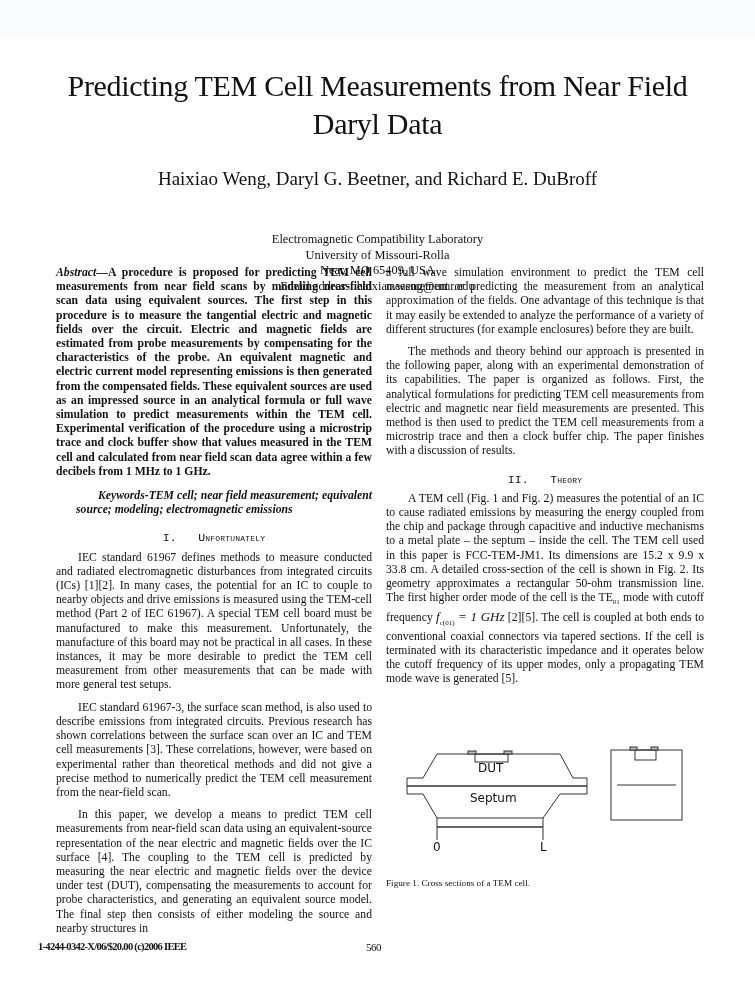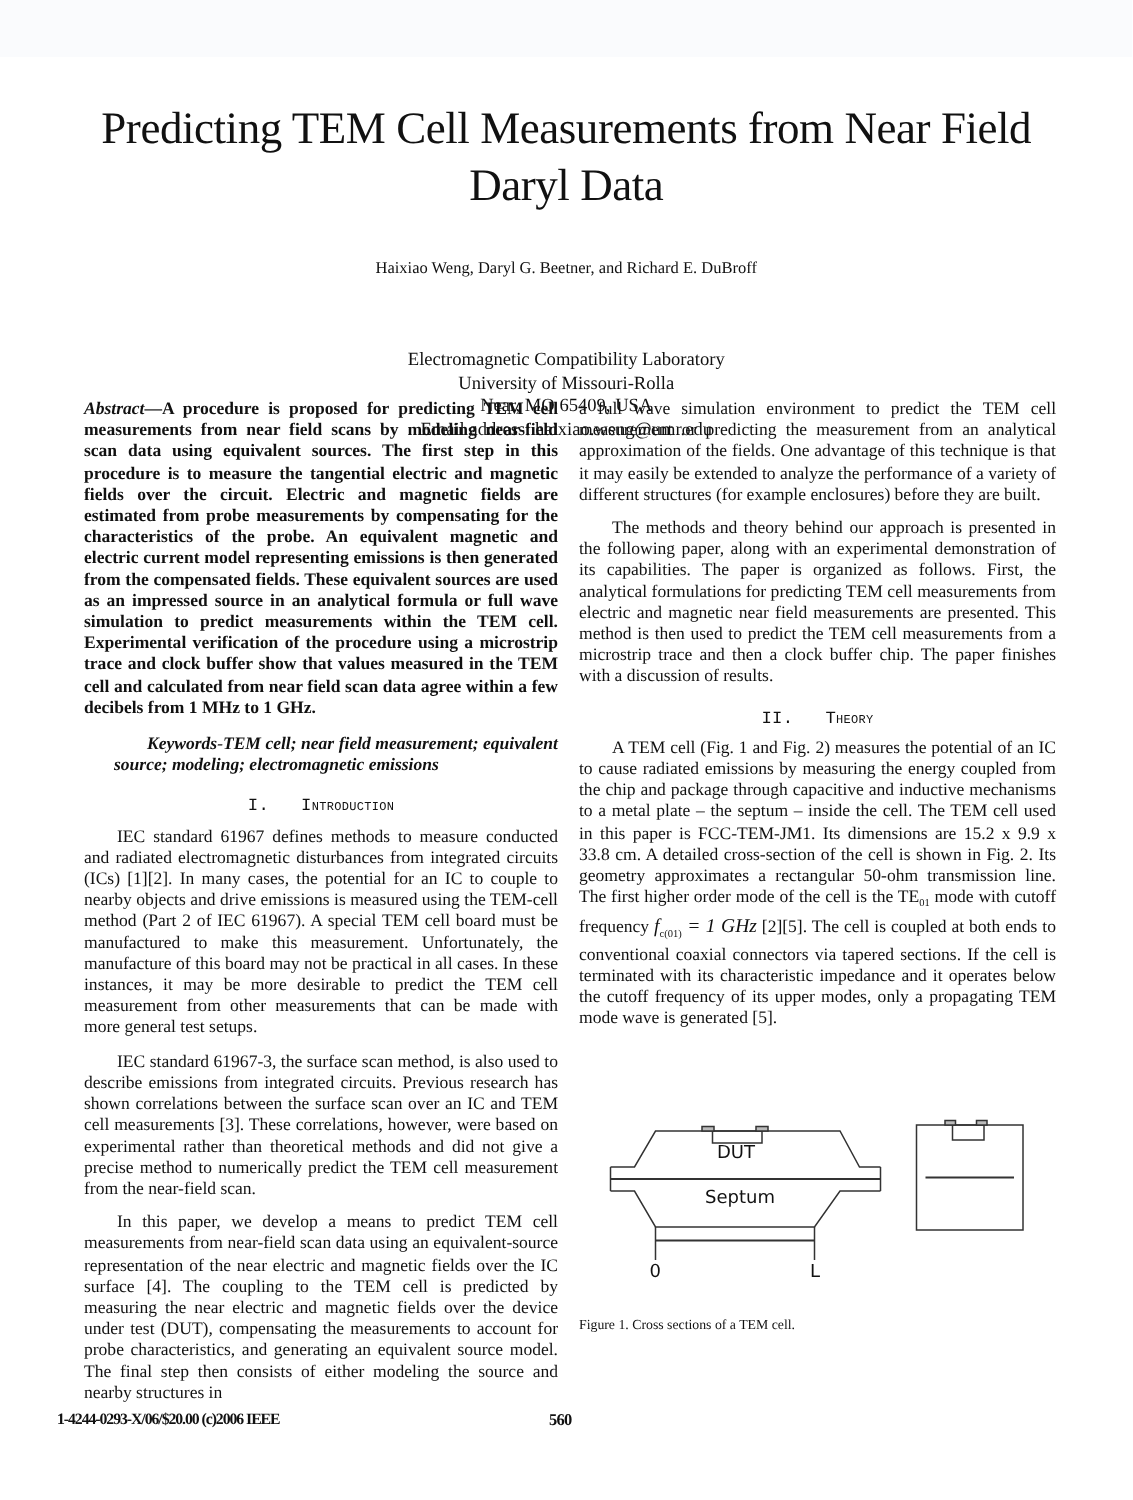--- a/index.html
+++ b/index.html
@@ -5,38 +5,38 @@
   html, body { margin: 0; padding: 0; }
   body {
     width: 755px; height: 1000px; background: #ffffff; position: relative; overflow: hidden;
     font-family: "Liberation Serif", "DejaVu Serif", serif; color: #111;
   }
   .topband { position: absolute; left: 0; top: 0; width: 755px; height: 38px; background: #fafbfd; }
   .title {
     position: absolute; left: 40px; top: 67px; width: 675px; text-align: center;
     font-size: 30px; line-height: 38px; font-weight: normal; margin: 0; letter-spacing: -0.3px;
   }
-  .authors { position: absolute; left: 0; top: 170px; width: 755px; text-align: center; font-size: 11px; line-height: 18px; }
+  .authors { position: absolute; left: 0; top: 170px; width: 755px; text-align: center; font-size: 19px; line-height: 18px; }
   .affil { position: absolute; left: 0; top: 188px; width: 755px; text-align: center; font-size: 12.4px; line-height: 15.5px; margin-top: 44px; }
   .col { position: absolute; top: 266px; width: 316px; font-size: 11.7px; line-height: 14.2px; text-align: justify; }
   .col.left { left: 56px; }
   .col.right { left: 386px; width: 318px; }
   p { margin: 0 0 8px 0; }
   .indent { text-indent: 22px; }
   .abstract { font-weight: bold; }
   .abstract .lead { font-style: italic; }
   .keywords { font-weight: bold; font-style: italic; text-indent: 22px; margin-top: 10px; margin-left: 20px; }
   .section-head { text-align: center; font-size: 11.5px; margin: 14px 0 5px 0; letter-spacing: 0.2px; font-family: Liberation Mono, monospace; }
   .section-head .sc { font-variant: small-caps; }
   .formula { font-style: italic; font-size: 13px; }
   .formula sub { font-size: 7px; font-style: normal; }
   .figure { position: absolute; left: 395px; top: 740px; width: 300px; height: 125px; }
   .caption { position: absolute; left: 386px; top: 878px; width: 318px; text-align: left; font-size: 9.2px; }
   .footer-left { position: absolute; left: 38px; top: 941px; font-size: 10.5px; font-weight: bold; letter-spacing: -0.7px; }
-  .footer-center { position: absolute; left: 366px; top: 941px; font-size: 11px; font-weight: bold; letter-spacing: -0.5px; }
+  .footer-center { position: absolute; left: 366px; top: 941px; font-size: 11px; font-weight: normal; letter-spacing: -0.5px; }
   .fig-label { font-family: "DejaVu Sans", sans-serif; font-size: 12px; fill: #111; }
 </style>
 </head>
 <body>
 
 <div class="topband"></div>
 
 <h1 class="title">Predicting TEM Cell Measurements from Near Field Daryl Data</h1>
 
 <div class="authors">Haixiao Weng, Daryl G. Beetner, and Richard E. DuBroff</div>
@@ -46,21 +46,21 @@
   <div>Near, MO  65409, USA</div>
   <div>Email address: haixiao.weng@umr.edu</div>
 </div>
 
 <div class="col left">
   <p class="abstract"><span class="lead">Abstract</span><span>—A procedure is proposed for predicting TEM cell measurements from near field scans by modeling near-field scan data using equivalent sources. The first step in this procedure is to measure the tangential electric and magnetic fields over the circuit. Electric and magnetic fields are estimated from probe measurements by compensating for the characteristics of the probe. An equivalent magnetic and electric current model representing emissions is then generated from the compensated fields. These equivalent sources are used as an impressed source in an analytical formula or full wave simulation to predict measurements within the TEM cell. Experimental verification of the procedure using a microstrip trace and clock buffer show that values measured in the TEM cell and calculated from near field scan data agree within a few decibels from 1 MHz to 1 GHz.</span></p>
   <p class="keywords">Keywords-TEM cell; near field  measurement; equivalent source; modeling; electromagnetic emissions</p>
 
   <div class="section-head">
     <span>I.</span>&nbsp;&nbsp;
-    <span class="sc">Introduction</span>
+    <span class="sc">Unfortunately</span>
   </div>
   <p class="indent">IEC standard 61967 defines methods to measure conducted and radiated electromagnetic disturbances from integrated circuits (ICs) [1][2]. In many cases, the potential for an IC to couple to nearby objects and drive emissions is measured using the TEM-cell method (Part 2 of IEC 61967). A special TEM cell board must be manufactured to make this measurement. Unfortunately, the manufacture of this board may not be practical in all cases. In these instances, it may be more desirable to predict the TEM cell measurement from other measurements that can be made with more general test setups.</p>
   <p class="indent">IEC standard 61967-3, the surface scan method, is also used to describe emissions from integrated circuits. Previous research has shown correlations between the surface scan over an IC and TEM cell measurements [3].  These correlations, however, were based on experimental rather than theoretical methods and did not give a precise method to numerically predict the TEM cell measurement from the near-field scan.</p>
   <p class="indent">In this paper, we develop a means to predict TEM cell measurements from near-field scan data using an equivalent-source representation of the near electric and magnetic fields over the IC surface [4]. The coupling to the TEM cell is predicted by measuring the near electric and magnetic fields over the device under test (DUT), compensating the measurements to account for probe characteristics, and generating an equivalent source model. The final step then consists of either modeling the source and nearby structures in</p>
 </div>
 
 <div class="col right">
   <p>a full wave simulation environment to predict the TEM cell measurement or predicting the measurement from an analytical approximation of the fields. One advantage of this technique is that it may easily be extended to analyze the performance of a variety of different structures (for example enclosures) before they are built.</p>
   <p class="indent">The methods and theory behind our approach is presented in the following paper, along with an experimental demonstration of its capabilities. The paper is organized as follows. First, the analytical formulations for predicting TEM cell measurements from electric and magnetic near field measurements are presented. This method is then used to predict the TEM cell measurements from a microstrip trace and then a clock buffer chip. The paper finishes with a discussion of results.</p>
 
@@ -98,14 +98,14 @@
     <rect x="216" y="10" width="71" height="70"></rect>
     <line x1="222" y1="45" x2="281" y2="45" stroke-width="1.2"></line>
     <rect x="240" y="10" width="21" height="10"></rect>
     <rect x="235" y="7" width="7" height="3" fill="#bbb"></rect>
     <rect x="256" y="7" width="7" height="3" fill="#bbb"></rect>
   </g>
 </svg>
 
 <div class="caption">Figure 1.    Cross sections of a TEM cell.</div>
 
-<div class="footer-left">1-4244-0293-X/06/$20.00 (c)2006 IEEE</div>
+<div class="footer-left">1-4244-0342-X/06/$20.00 (c)2006 IEEE</div>
 <div class="footer-center">560</div>
 
 </body></html>

